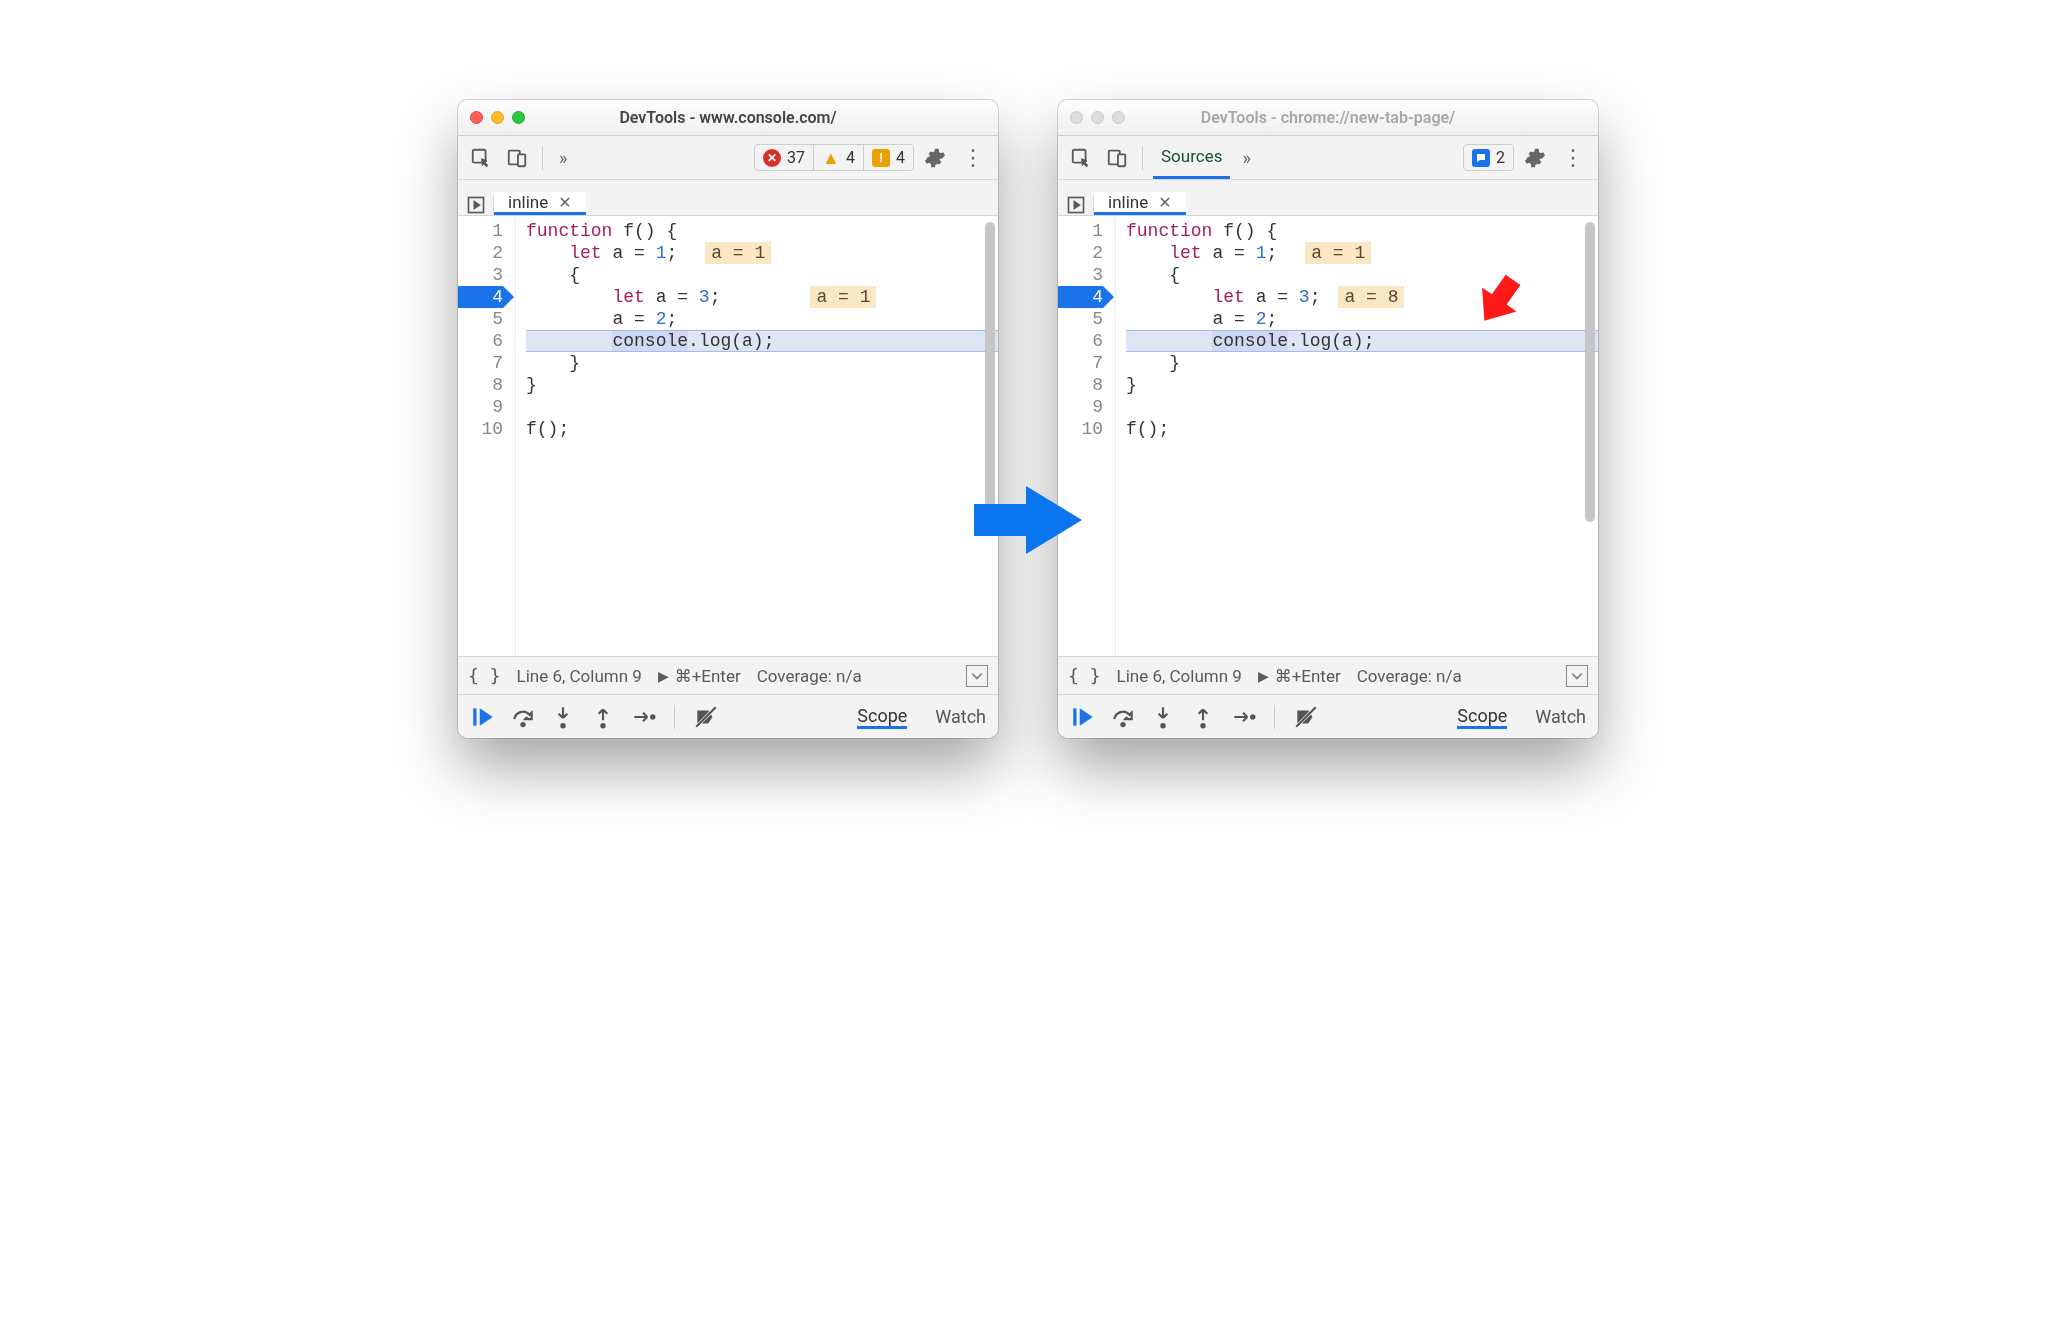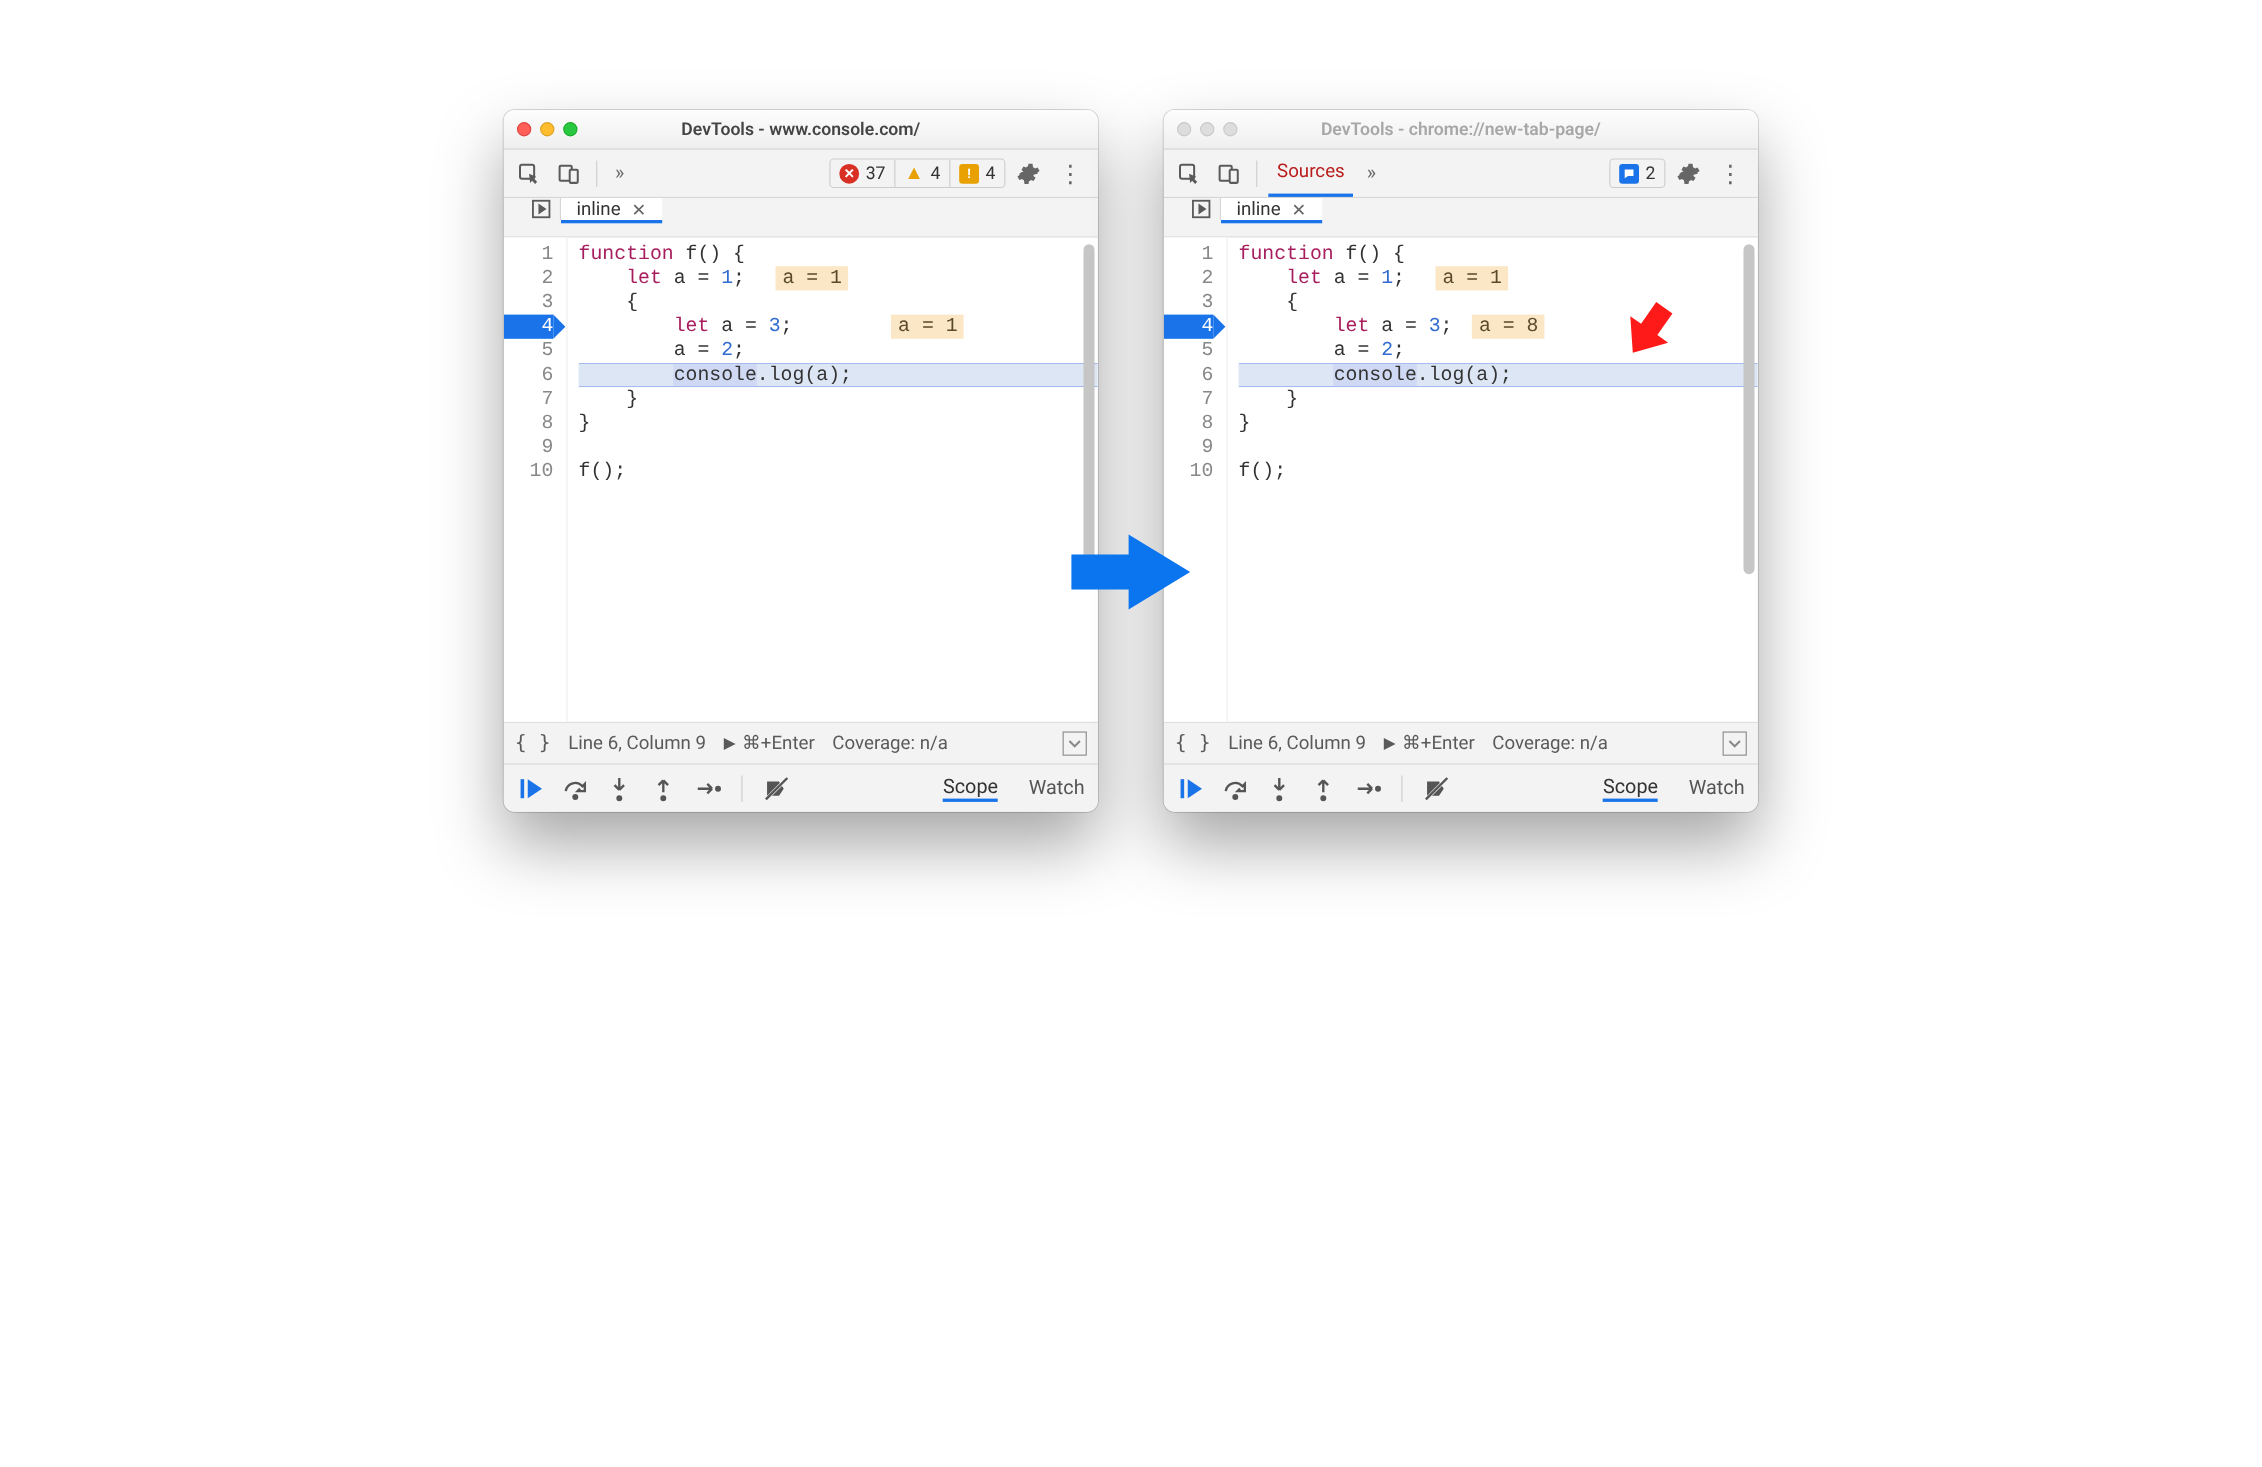--- a/index.html
+++ b/index.html
@@ -80,21 +80,21 @@
   .icon-btn {
     width: 30px; height: 30px;
     display:flex; align-items:center; justify-content:center;
     color:#5a5a5a;
     border-radius: 2px;
   }
   .icon-btn svg { width: 22px; height: 22px; }
   .vsep { width:1px; height:24px; background:#ccc; margin:0 4px; }
   .chev { font-size:18px; color:#666; padding:0 6px; }
   .tab-label {
-    font-size: 17px; color:#b91c1c; padding: 0 8px 10px 8px;
+    font-size: 17px; color:#14532d; padding: 0 8px 10px 8px;
     border-bottom: 3px solid #1a73e8;
     align-self:flex-end;
   }
   .spacer { flex:1; }
   .badges { display:flex; border:1px solid #ccc; border-radius:4px; overflow:hidden; }
   .badge {
     display:flex; align-items:center; gap:6px;
     padding: 3px 8px; font-size:16px; color:#333;
     border-left:1px solid #ccc;
   }
@@ -107,23 +107,22 @@
   .badge-icon.err { background:#d93025; border-radius:50%; }
   .badge-icon.warn { background:transparent; color:#e8a100; }
   .badge-icon.msg  { background:#e8a100; }
   .badge-icon.chat { background:#1a73e8; }
   .gear { width:26px; height:26px; color:#666; }
   .kebab { font-size:22px; color:#666; padding:0 6px; }
   
   .tabs {
     height: 36px;
     border-bottom: 1px solid #d6d6d6;
-    display:flex; align-items:flex-start;
+    display:flex; align-items:flex-end;
     background:#f3f3f3;
-    padding-left:16px;
   }
   .play-icon {
     width:36px; display:flex; align-items:center; justify-content:center;
     border-right:1px solid #d6d6d6; color:#5a5a5a;
   }
   .file-tab {
     display:flex; align-items:center; gap:10px; padding:0 14px;
     border-bottom:3px solid #1a73e8;
     background:#fff;
     font-size:17px; color:#333;

